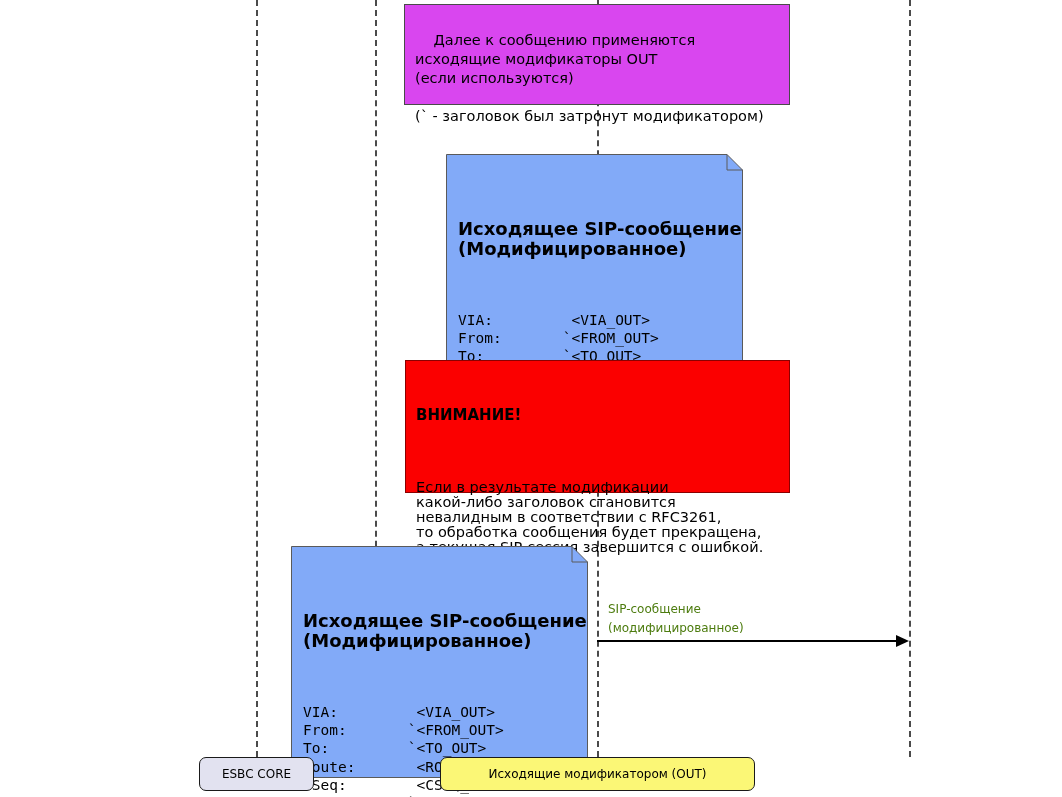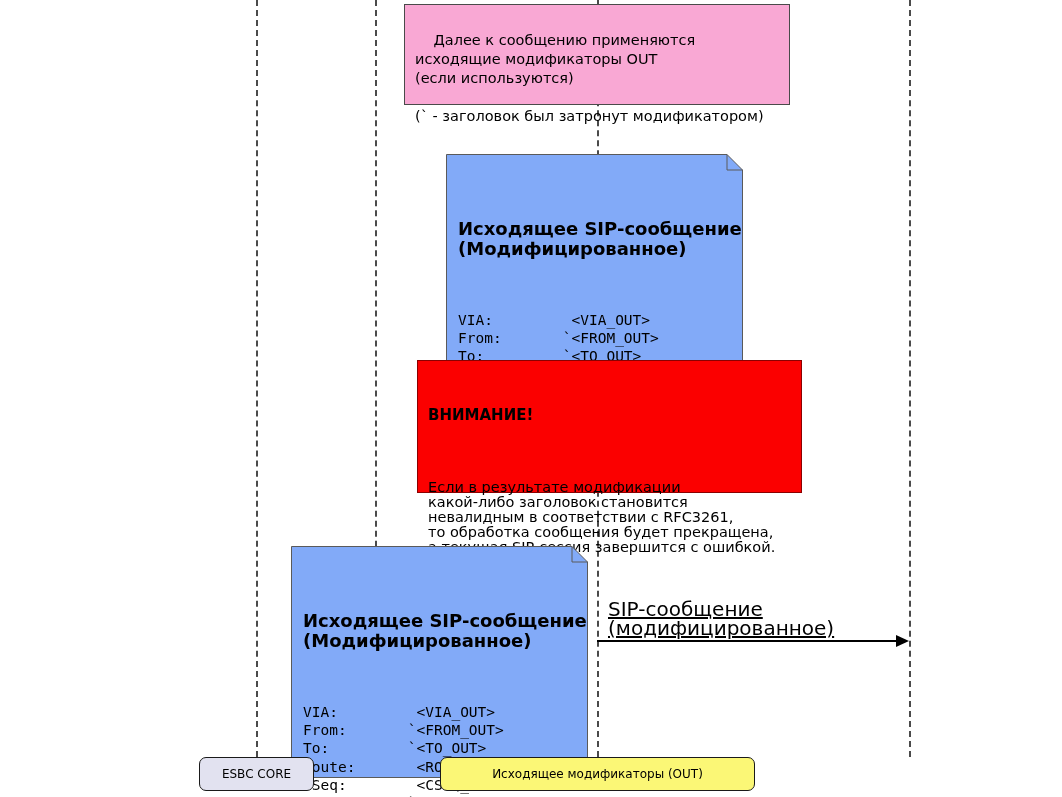--- a/index.html
+++ b/index.html
@@ -46,22 +46,22 @@
   .note {
     position: absolute;
     box-sizing: border-box;
     border: 1px solid #4a4a4a;
     padding: 7px 9px 7px 10px;
     font-size: 14.5px;
     line-height: 19px;
     color: #000000;
     white-space: pre;
   }
-  .note.green { background: #f9a8d4; }
-  .note.red   { background: #fb0000; border-color: #8b0000; margin-left: 12px; }
+  .note.green { background: #d946ef; }
+  .note.red   { background: #fb0000; border-color: #8b0000; }
 
   .note.red .warn-title {
     font-weight: bold;
     font-size: 15px;
     display: block;
     margin-bottom: 17px;
   }
   .note.red .warn-body {
     display: block;
     line-height: 15px;
@@ -112,25 +112,24 @@
   .arrow-head {
     position: absolute;
     width: 0;
     height: 0;
     border-top: 6px solid transparent;
     border-bottom: 6px solid transparent;
     border-left: 13px solid #000000;
   }
   .arrow-label {
     position: absolute;
-    font-size: 20px;
+    font-size: 12px;
     line-height: 19px;
-    color: #000000;
-    white-space: pre;
-    text-decoration: underline;
+    color: #4d7c0f;
+    white-space: pre;
   }
 </style>
 </head>
 <body>
 
 <div id="canvas">
 
   <div class="lifeline" style="left:256px; top:0px; height:757px;"></div>
   <div class="lifeline" style="left:375px; top:0px; height:757px;"></div>
   <div class="lifeline" style="left:597px; top:0px; height:757px;"></div>
@@ -199,16 +198,16 @@
 
   <div class="arrow-label" style="left:608px; top:600px; width:300px;">SIP-сообщение
 (модифицированное)</div>
   <div class="arrow-line" style="left:597px; top:640px; width:300px;"></div>
   <div class="arrow-head" style="left:896px; top:635px;"></div>
 
   <div class="participant lavender" style="left:199px; top:757px; width:115px; height:34px;">
     <span>ESBC CORE</span>
   </div>
   <div class="participant yellow" style="left:440px; top:757px; width:315px; height:34px;">
-    <span>Исходящее модификаторы (OUT)</span>
+    <span>Исходящие модификатором (OUT)</span>
   </div>
 
 </div>
 
 </body></html>

